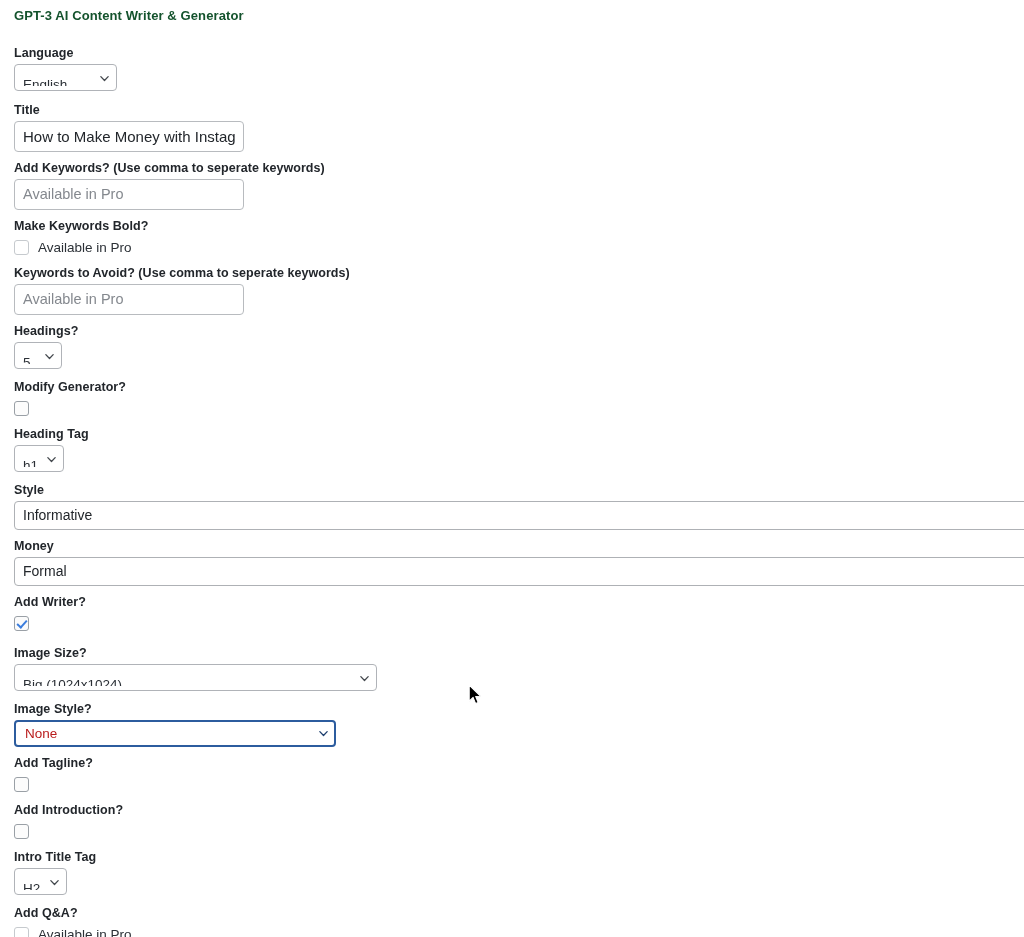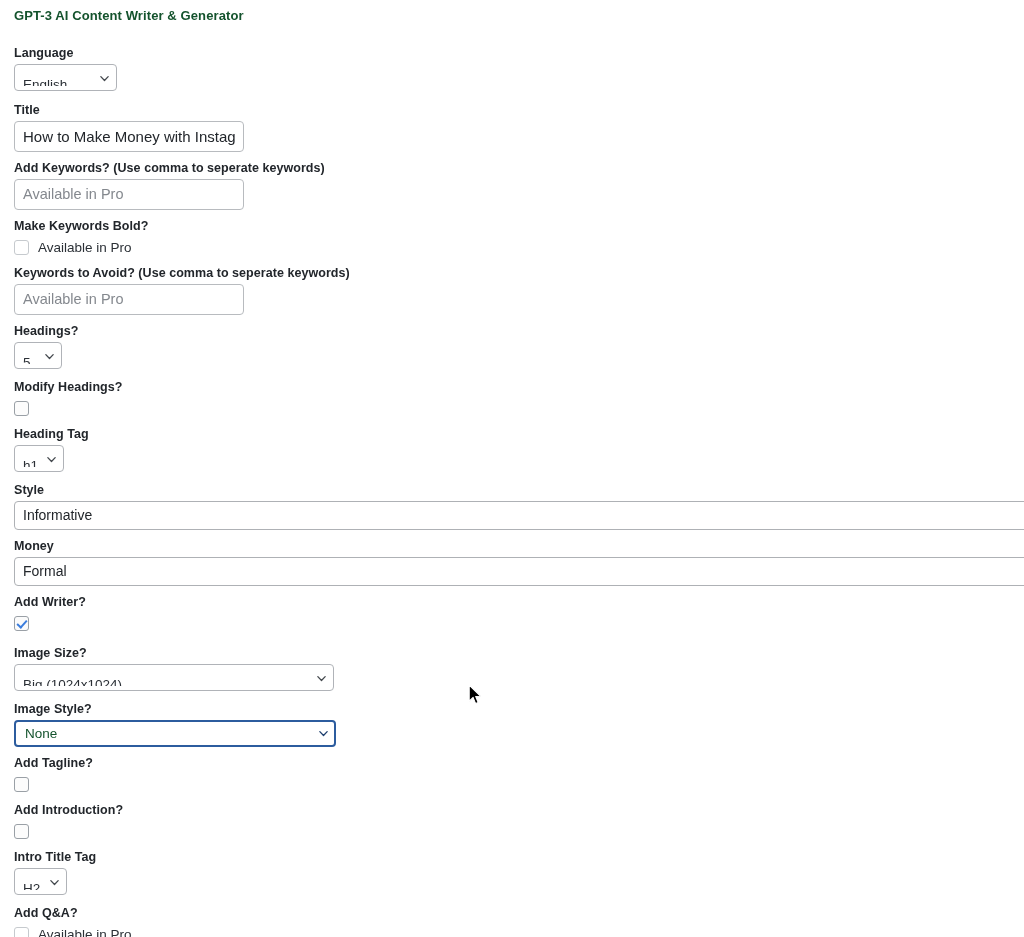--- a/index.html
+++ b/index.html
@@ -74,27 +74,27 @@
     width: 9px;
     height: 9px;
     margin-top: -6px;
     pointer-events: none;
   }
   .sel-wrap .chev svg { display: block; }
 
   .sel-lang { width: 103px; }
   .sel-headings { width: 48px; }
   .sel-htag { width: 50px; }
-  .sel-imgsize { width: 320px; }
+  .sel-imgsize { width: 363px; }
   .sel-imgstyle { width: 322px; }
   .sel-introtag { width: 53px; }
 
   .sel-wrap.focused .sel {
     border: 2px solid #2c5c9e;
-    color: #14532d;
+    color: #b91c1c;
     padding: 2px 26px 3px 9px;
   }
   .sel-wrap.focused .chev svg path { stroke: #1d3f6e; }
 
   
   .txt {
     box-sizing: border-box;
     background: #ffffff;
     border: 1px solid #b8bbbf;
     border-radius: 4px;
@@ -236,21 +236,21 @@
         <svg viewBox="0 0 12 12" width="11" height="11">
             <path d="M2 4 L6 8.2 L10 4" fill="none" stroke="#43484d" stroke-width="1.4" stroke-linecap="round" stroke-linejoin="round"></path>
           </svg>
       </span>
     </span>
   </div>
 
   <div class="gap-b"></div>
 
   <div class="field">
-    <label class="field-label">Modify Headings?</label>
+    <label class="field-label">Modify Generator?</label>
     <div class="cbrow">
       <span class="cb"></span>
     </div>
   </div>
 
   <div class="gap-b"></div>
 
   <div class="field">
     <label class="field-label">Heading Tag</label>
     <span class="sel-wrap">

